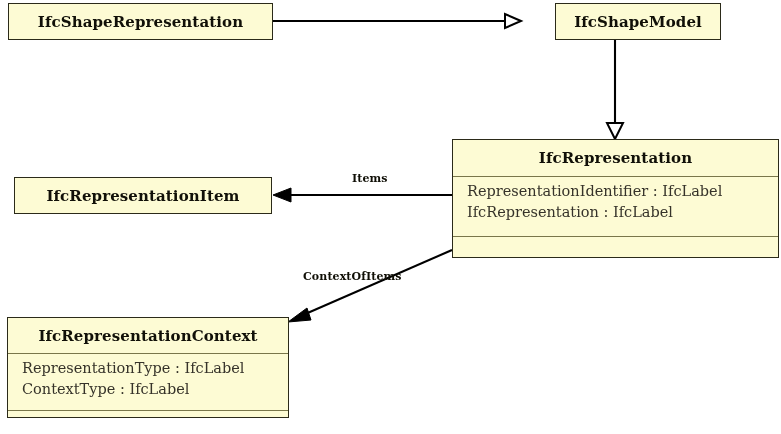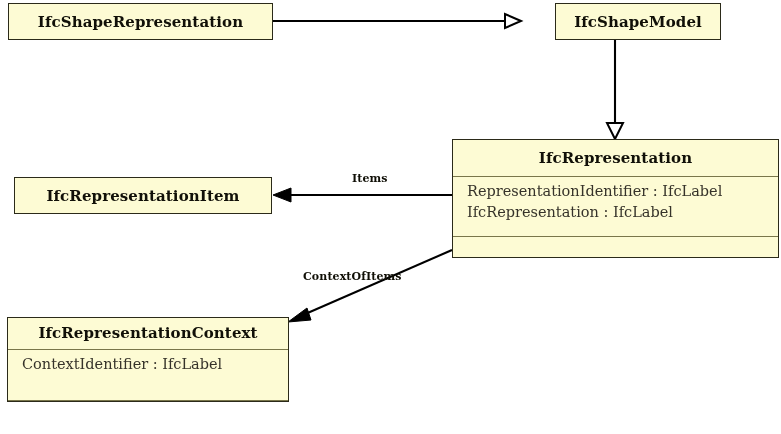--- a/index.html
+++ b/index.html
@@ -117,24 +117,25 @@
       <div class="attr-line">RepresentationIdentifier : IfcLabel</div>
       <div class="attr-line">IfcRepresentation : IfcLabel</div>
     </div>
     <div class="uml-compartment empty" style="flex:1;"></div>
   </div>
 
   <div class="uml-class" style="left:14px; top:177px; width:258px; height:37px;">
     <div class="uml-title" style="height:100%;">IfcRepresentationItem</div>
   </div>
 
-  <div class="uml-class" style="left:7px; top:317px; width:282px; height:85px;">
+  <div class="uml-class" style="left:7px; top:317px; width:282px; height:101px;">
     <div class="uml-title" style="height:35px;">IfcRepresentationContext</div>
     <div class="uml-compartment" style="height:57px;">
-      <div class="attr-line">ContextIdentifier : IfcLabel</div>
+      <div class="attr-line">RepresentationType : IfcLabel</div>
+      <div class="attr-line">ContextType : IfcLabel</div>
     </div>
     <div class="uml-compartment empty" style="flex:1;"></div>
   </div>
 
   <div class="edge-label" style="left:352px; top:172px;">Items</div>
 
   <div class="edge-label" style="left:303px; top:270px;">ContextOfItems</div>
 
 </div>
 

